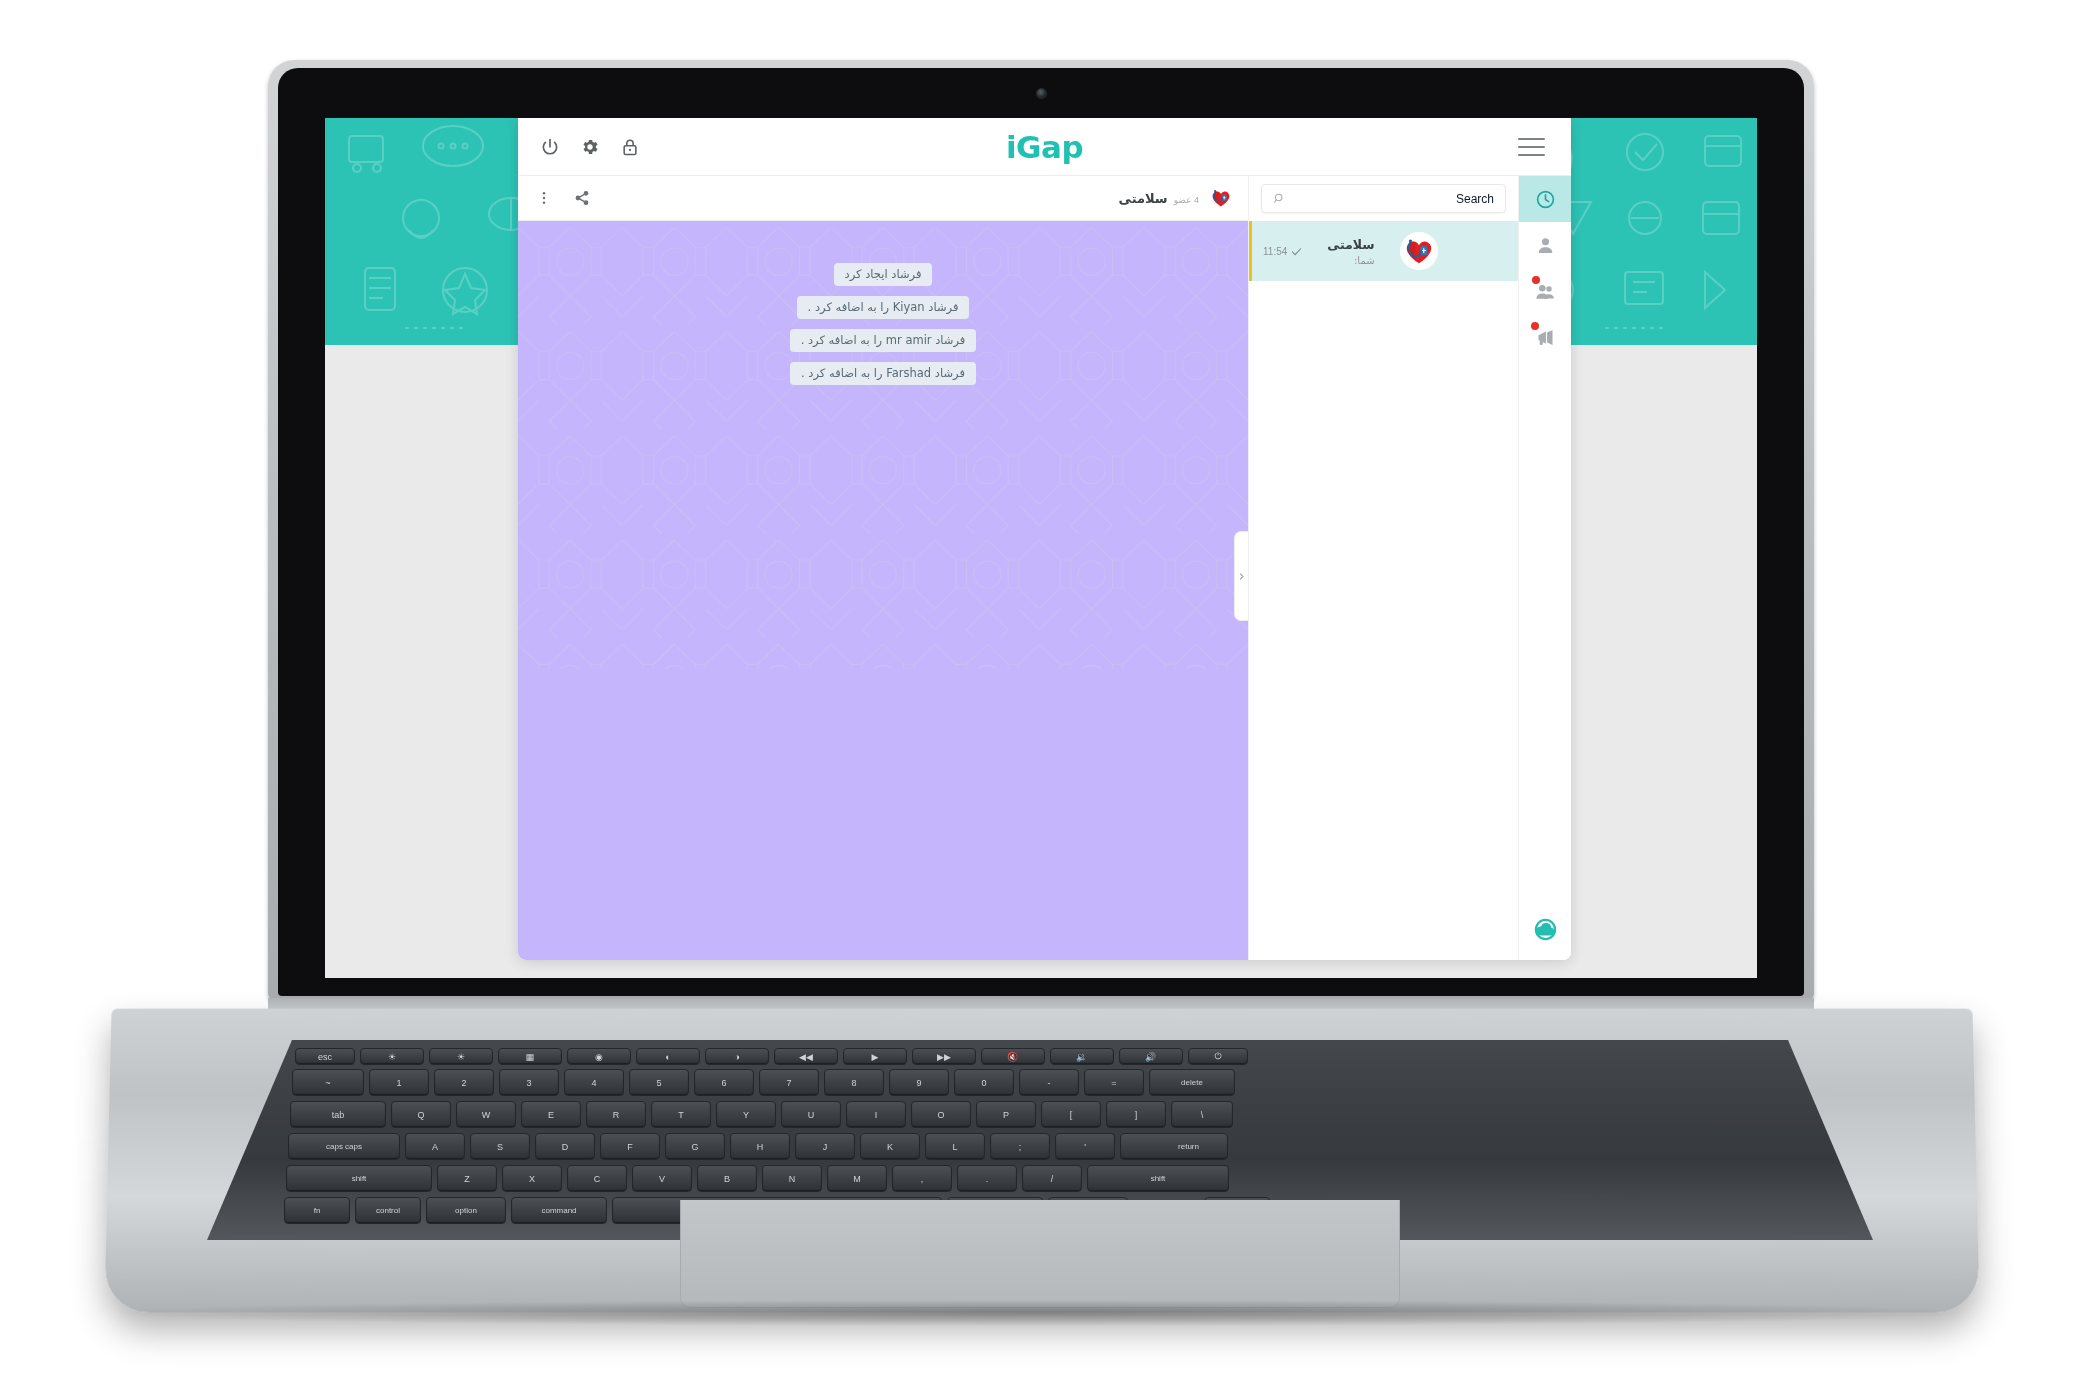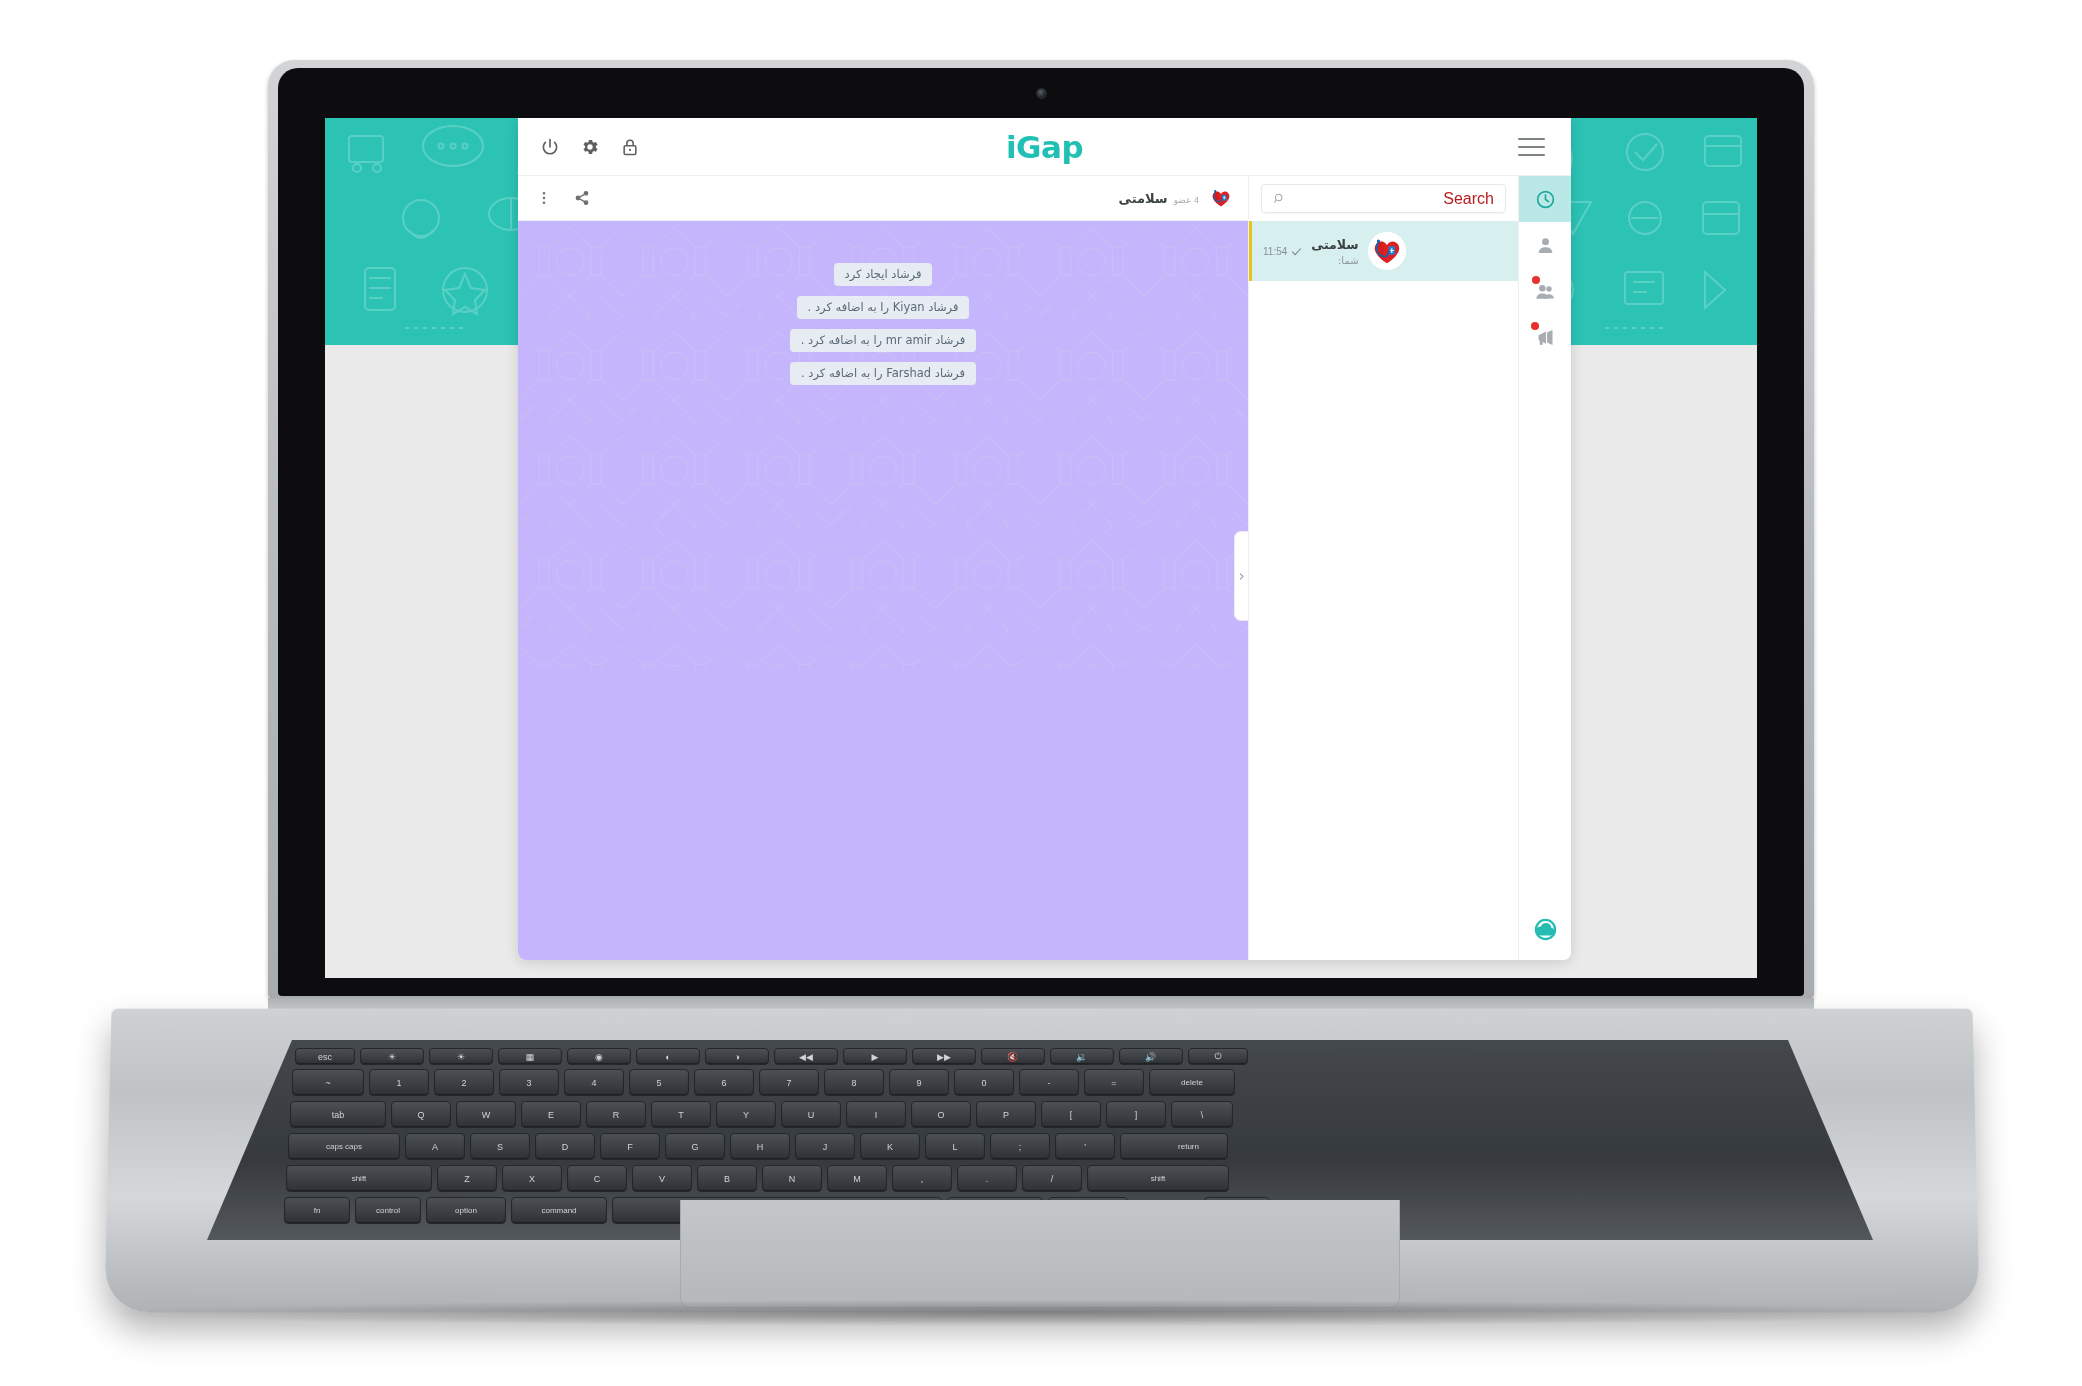--- a/index.html
+++ b/index.html
@@ -158,24 +158,24 @@
     border-left:1px solid #f0f0f0; border-right:1px solid #f0f0f0;
     display:flex; flex-direction:column;
   }
   .search-row { height:45px; min-height:45px; display:flex; align-items:center; padding:0 12px; }
   .searchbox {
     flex:1; height:29px; background:#fff; border:1px solid #e8e8e8;
     border-radius:4px; display:flex; align-items:center; padding:0 11px;
     box-shadow:0 1px 2px rgba(0,0,0,.04);
   }
   .searchbox svg { width:13px; height:13px; color:#a5aaad; display:block; }
-  .search-ph { flex:1; text-align:right; font-size:16px; color:#b91c1c; }
+  .search-ph { flex:1; text-align:right; font-size:12px; color:#0f172a; }
 
   .chat-item {
-    position:relative; display:flex; align-items:center; gap:9px;
+    position:relative; display:flex; align-items:center; gap:25px;
     padding:11px 12px 11px 14px; background:#d8eff0;
     cursor:pointer; border-bottom:1px solid #fff;
   }
   .chat-item::before {
     content:''; position:absolute; left:0; top:0; bottom:0; width:3px; background:#e8c51c;
   }
   .ci-avatar { width:38px; height:38px; border-radius:50%; background:#fff; display:block; order:3; }
   .ci-text { order:2; display:flex; flex-direction:column; align-items:flex-end; gap:3px; }
   .ci-name {
     font-size:12.5px; font-weight:bold; color:#3b4043; direction:rtl;

